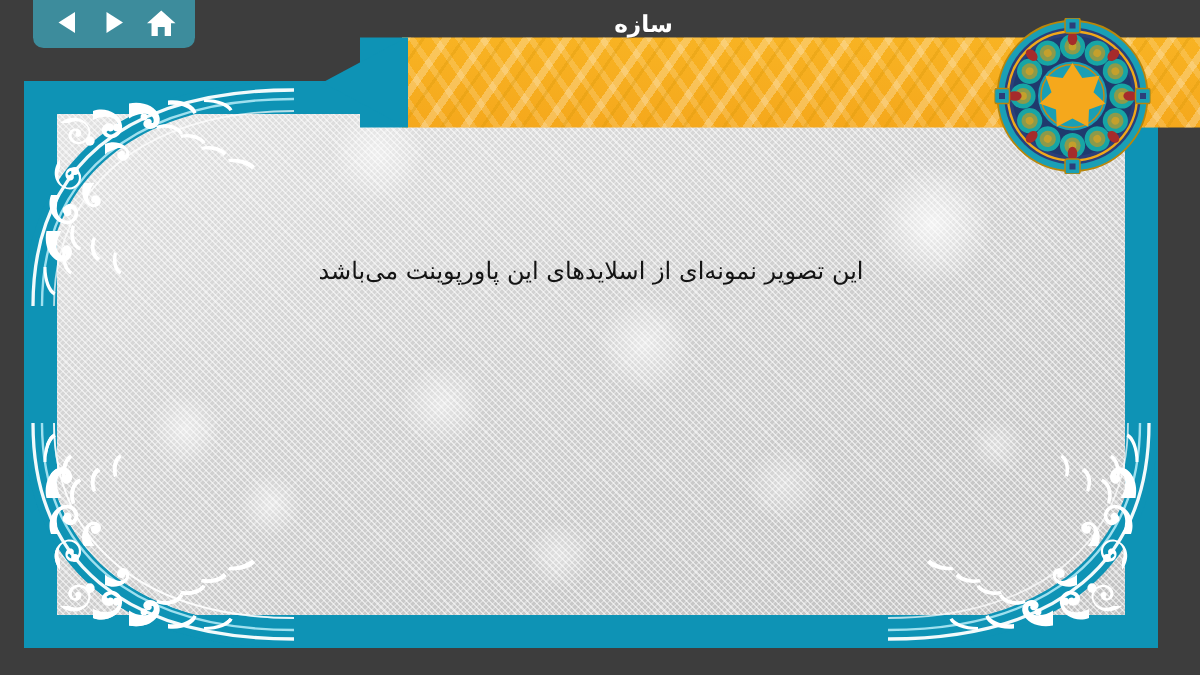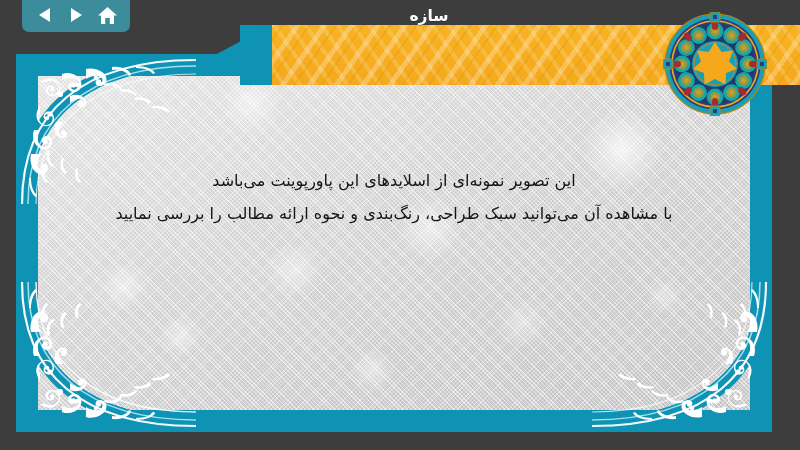--- a/index.html
+++ b/index.html
@@ -153,21 +153,20 @@
 <body>
 
 <div id="slide-root">
 
   <div id="frame">
 
     <div id="frame-inner">
 
       <div id="body-text">
         <span class="bline">این تصویر نمونه‌ای از اسلایدهای این پاورپوینت می‌باشد</span>
-        <span class="bline">با مشاهده آن می‌توانید سبک طراحی، رنگ‌بندی و نحوه ارائه مطالب را بررسی نمایید</span>
       </div>
 
     </div>
 
     <svg class="corner-orn" id="corner-tl" viewBox="0 0 180 150">
       <path d="M0,150 C0,60 60,0 180,0 L180,14 C74,14 14,66 14,150 Z" fill="#0e93b5"></path>
       <path d="M6,150 C6,58 66,6 180,6" stroke="#ffffff" stroke-width="2.2" fill="none" opacity=".95"></path>
       <path d="M12,150 C12,64 72,12 180,12" stroke="#9fe0ef" stroke-width="1.6" fill="none"></path>
       <path d="M20,150 C20,70 80,20 180,20" stroke="#ffffff" stroke-width="1.2" fill="none" opacity=".7"></path>
       <g fill="#ffffff">

